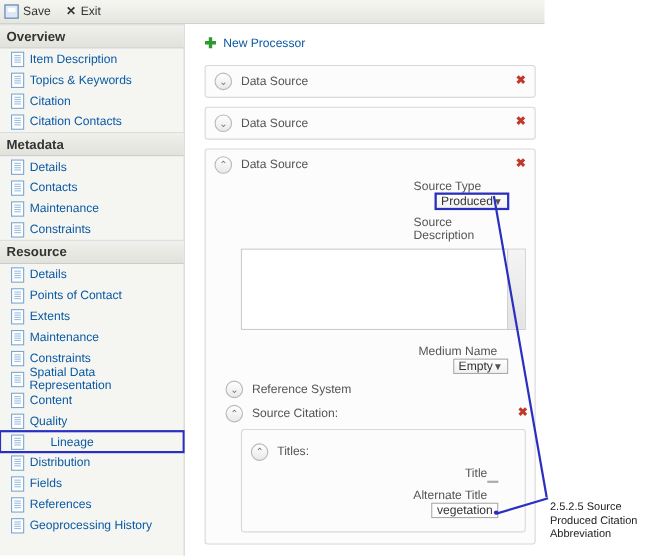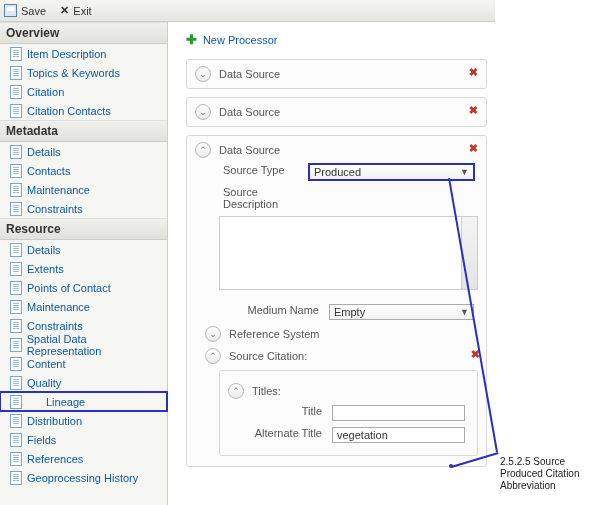--- a/index.html
+++ b/index.html
@@ -112,22 +112,23 @@
     display:flex;align-items:center;justify-content:center;
     font-size:9px;color:#777;
     cursor:pointer;
   }
   .panel-title { color:#555; }
   .panel .close-x {
     position:absolute; right:8px; top:6px;
     color:#c0392b; font-weight:bold; cursor:pointer;
   }
   .form-row {
-    display:flex; align-items:flex-start;
-    margin:6px 4px;
+    display:flex; align-items:flex-end;
+    margin:6px 16px;
+    flex-direction:column;
   }
   .form-label {
     width:110px; text-align:left; color:#555; padding-left:24px;
   }
   .form-label-right {
     width:130px; text-align:right; color:#555; padding-right:10px;
   }
   .select, .textinput {
     flex:1;
     height:16px;
@@ -236,25 +237,25 @@
       <span>Constraints</span>
     </div>
 
   <div class="section-header">Resource</div>
   <div class="sidebar-item">
       <span class="page-icon"></span>
       <span>Details</span>
     </div>
   <div class="sidebar-item">
       <span class="page-icon"></span>
+      <span>Points of Contact</span>
+    </div>
+  <div class="sidebar-item">
+      <span class="page-icon"></span>
       <span>Extents</span>
-    </div>
-  <div class="sidebar-item">
-      <span class="page-icon"></span>
-      <span>Points of Contact</span>
     </div>
   <div class="sidebar-item">
       <span class="page-icon"></span>
       <span>Maintenance</span>
     </div>
   <div class="sidebar-item">
       <span class="page-icon"></span>
       <span>Constraints</span>
     </div>
   <div class="sidebar-item">

